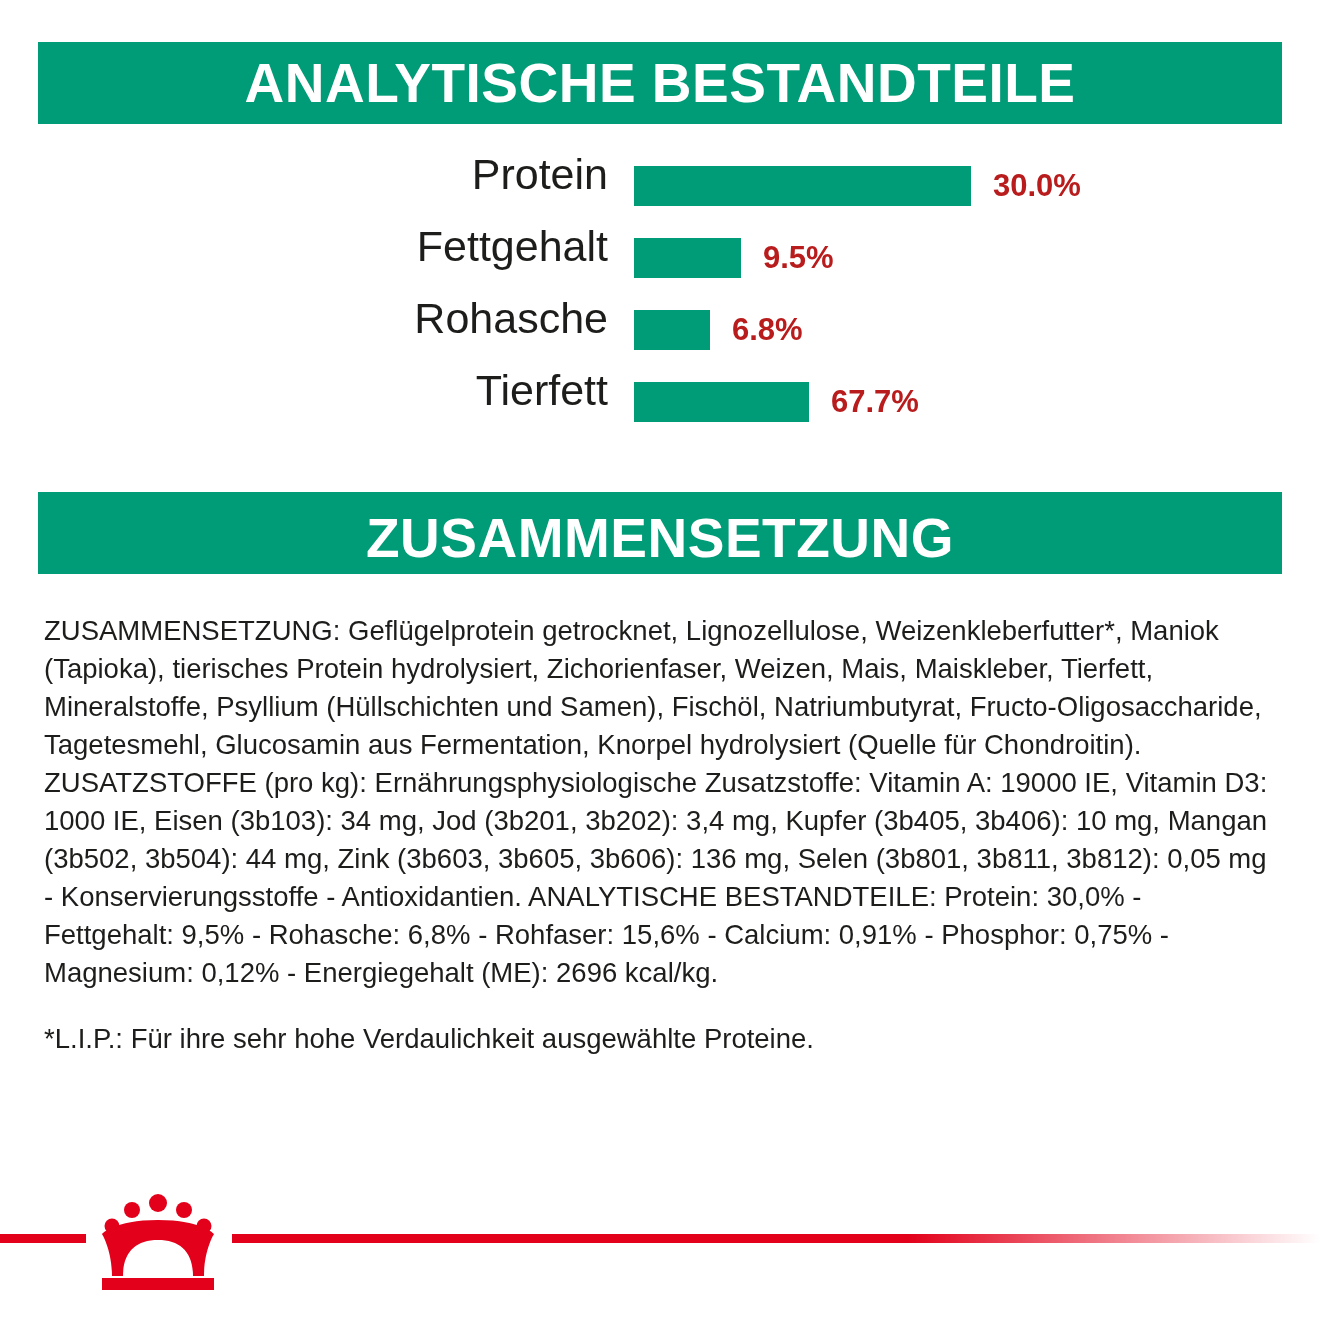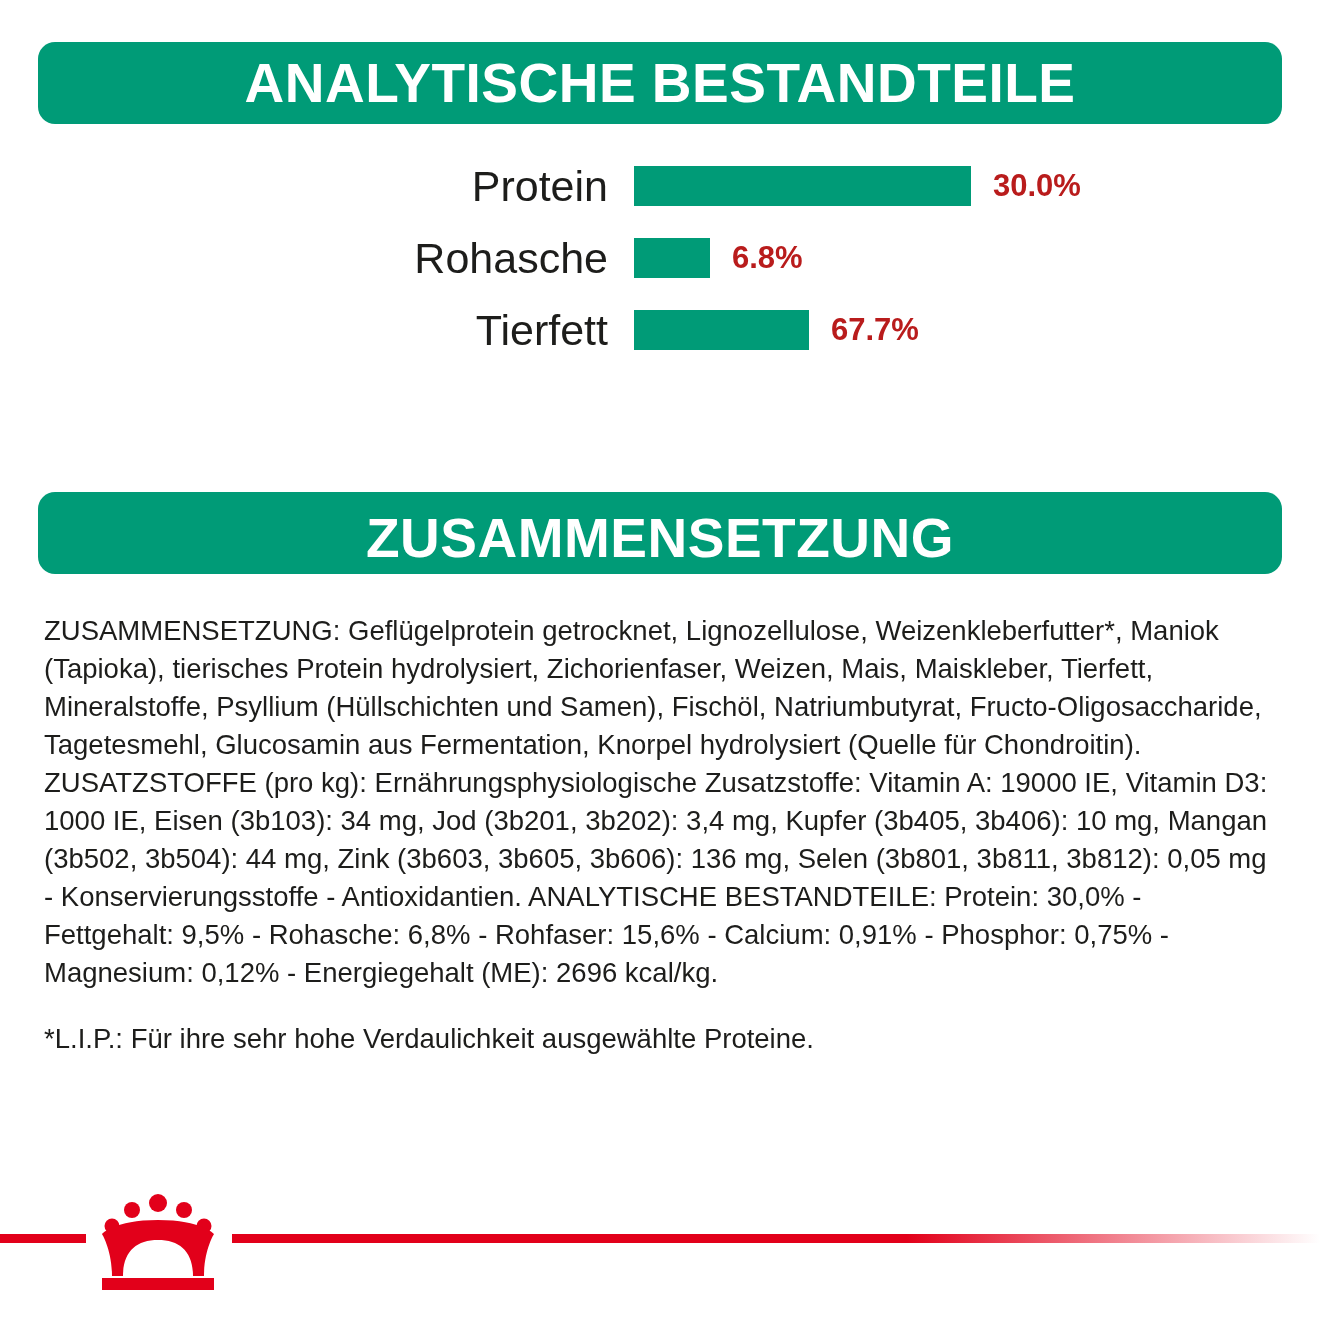--- a/index.html
+++ b/index.html
@@ -21,21 +21,20 @@
     height: 1320px;
   }
 
   
   .banner {
     background: #009b77;
     color: #ffffff;
     text-align: center;
     font-weight: bold;
     letter-spacing: 0.5px;
-    border-radius: 17px;
   }
   #banner-analytics {
     position: absolute;
     left: 38px;
     top: 42px;
     width: 1244px;
     height: 82px;
     line-height: 82px;
     font-size: 55px;
   }
@@ -52,21 +51,20 @@
   
   .chart {
     position: absolute;
     left: 38px;
     top: 150px;
     width: 1244px;
     height: 310px;
   }
   .bar-row {
     display: flex;
-    align-items: center;
     height: 72px;
   }
   .bar-label {
     width: 596px;
     text-align: right;
     padding-right: 26px;
     box-sizing: border-box;
     font-size: 43px;
     color: #1d1d1b;
     font-weight: normal;
@@ -143,20 +141,27 @@
 <div class="page">
 
   <div class="banner" id="banner-analytics">ANALYTISCHE BESTANDTEILE</div>
 
   <div class="chart" id="nutrient-chart">
       <div class="bar-row">
         <div class="bar-label">Protein</div>
         <div class="bar-track">
           <div class="bar-fill" style="background: rgb(0, 155, 119); width: 337px;"></div>
           <div class="bar-value">30.0%</div>
+        </div>
+      </div>
+      <div class="bar-row">
+        <div class="bar-label">Fettgehalt</div>
+        <div class="bar-track">
+          <div class="bar-fill" style="background: rgb(0, 155, 119); width: 107px;"></div>
+          <div class="bar-value">9.5%</div>
         </div>
       </div>
       <div class="bar-row">
         <div class="bar-label">Rohasche</div>
         <div class="bar-track">
           <div class="bar-fill" style="background: rgb(0, 155, 119); width: 76px;"></div>
           <div class="bar-value">6.8%</div>
         </div>
       </div>
       <div class="bar-row">

